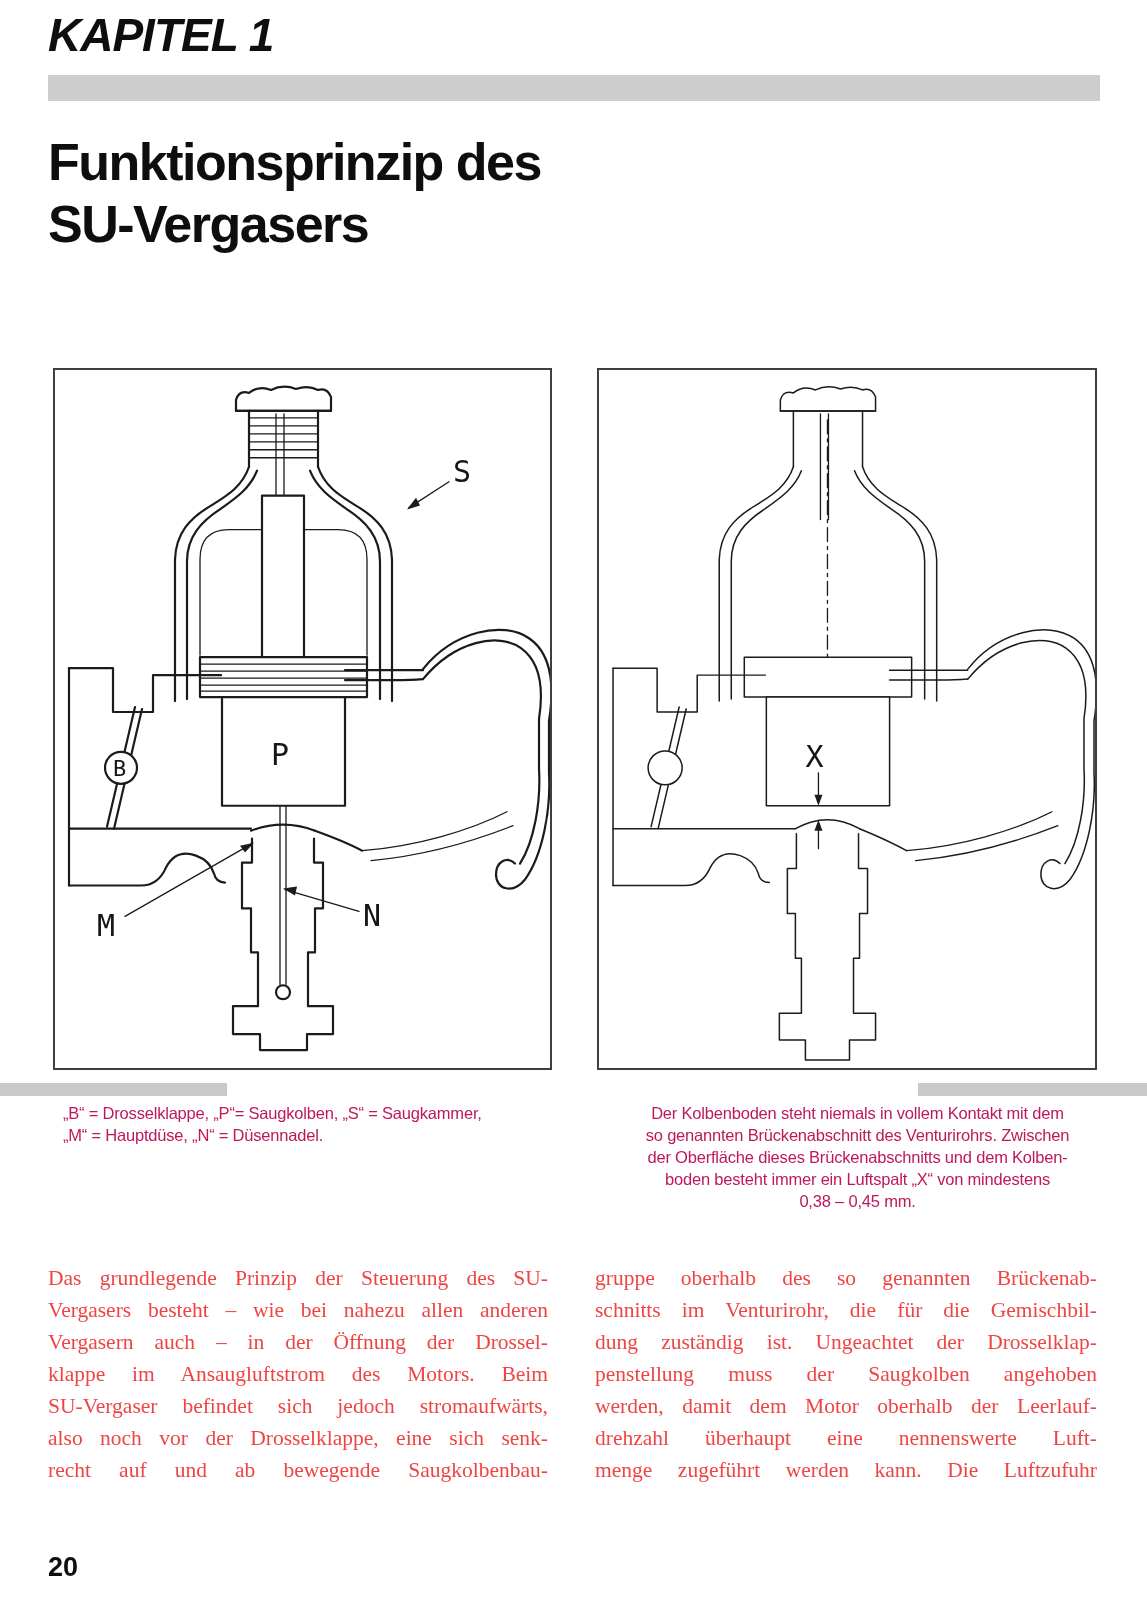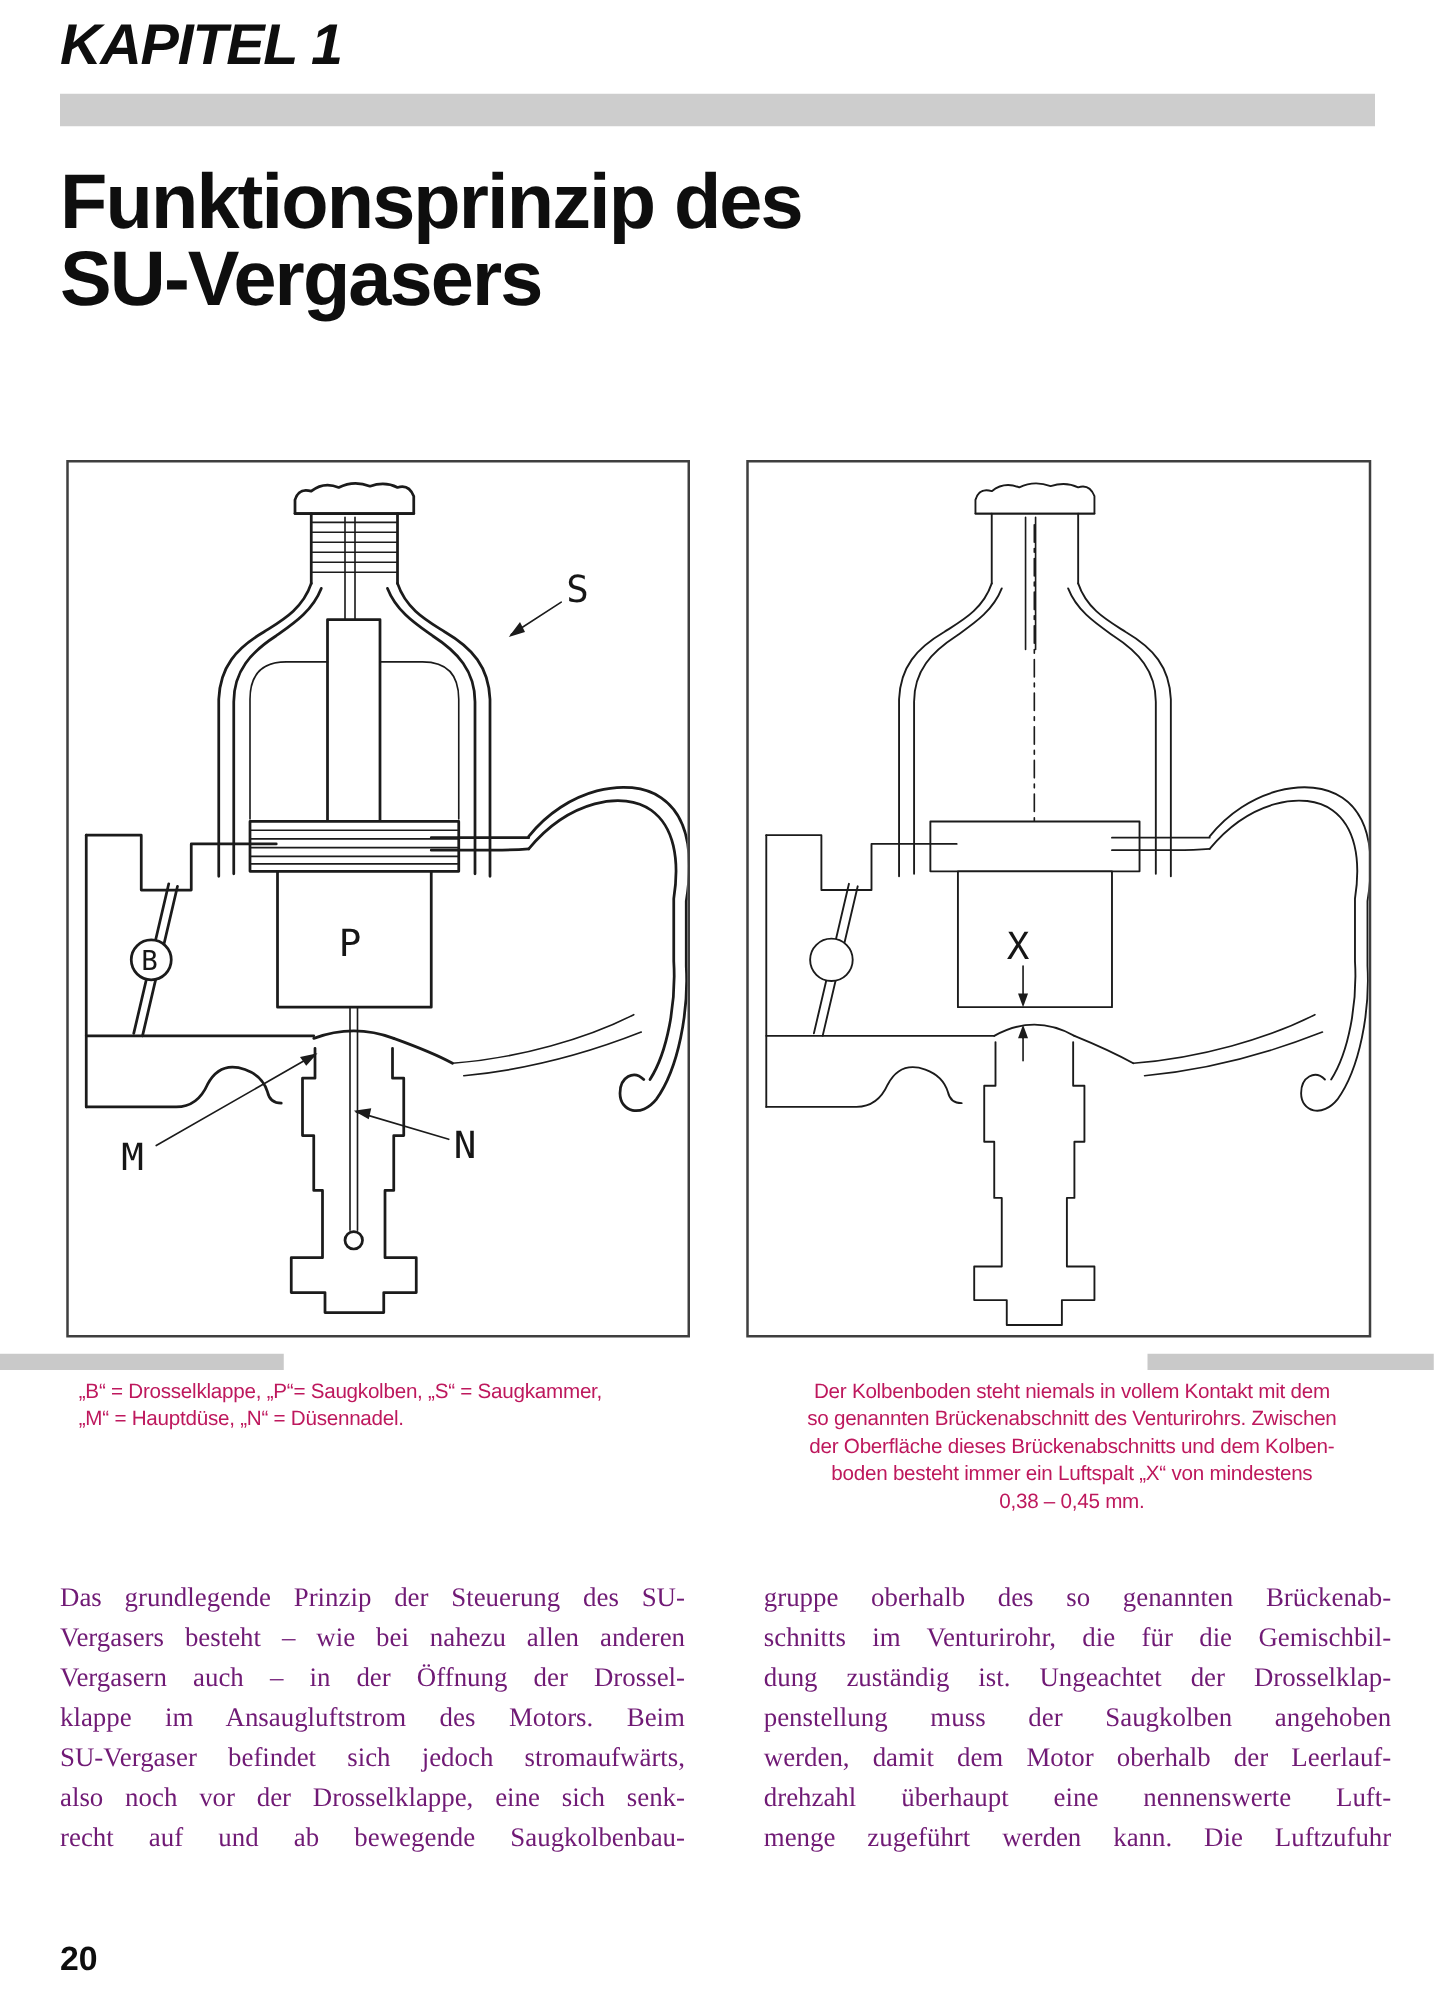--- a/index.html
+++ b/index.html
@@ -4,21 +4,21 @@
 <style>
   html,body{margin:0;padding:0;}
   body{
     width:1147px;height:1600px;position:relative;background:#ffffff;
     font-family:"Liberation Sans",sans-serif;color:#141414;overflow:hidden;
   }
   .abs{position:absolute;}
   
   .kicker{left:48px;top:8px;font-size:46px;font-weight:700;letter-spacing:-1px;color:#0e0e0e;font-style:italic;}
   .rule{left:48px;top:75px;width:1052px;height:26px;background:#cdcdcd;}
-  .title{left:48px;top:131px;margin:0;font-size:62px;line-height:62px;font-weight:700;
+  .title{left:48px;top:131px;margin:0;font-size:52px;line-height:62px;font-weight:700;
          letter-spacing:-1.5px;color:#0e0e0e;white-space:pre-line;}
   
   .fig{top:368px;width:499px;height:702px;background:#fff;border:2px solid #3f3f3f;box-sizing:border-box;}
   .fig-left{left:53px;}
   .fig-right{left:597px;width:500px;}
   .fig svg{width:100%;height:100%;display:block;}
   .ink path,.ink rect,.ink circle,.ink line{stroke:#1b1b1b;fill:none;stroke-linejoin:round;stroke-linecap:round;}
   .w2 path,.w2 rect,.w2 circle{stroke-width:2.2;}
   .w1 path,.w1 rect,.w1 circle{stroke-width:1.5;}
   .thin{stroke-width:1.3 !important;}
@@ -30,23 +30,23 @@
   
   .capbar{top:1083px;height:13px;background:#c9c9c9;}
   .capbar-left{left:0;width:227px;}
   .capbar-right{left:918px;width:229px;}
   .caption{top:1102px;font-weight:400;font-size:16.5px;line-height:22px;letter-spacing:-0.2px;
            color:#be185d;white-space:pre-line;margin-left:12px;}
   .caption-left{left:51px;width:495px;text-align:left;}
   .caption-right{left:595px;width:501px;text-align:center;}
   
   .bodycol{top:1262px;font-family:"Liberation Serif",serif;font-size:21.5px;line-height:32px;
-           color:#701a75;white-space:pre-line;text-align:justify;text-align-last:justify;}
+           color:#ef4444;white-space:pre-line;text-align:justify;text-align-last:justify;}
   .col-left{left:48px;width:500px;}
-  .col-right{left:611px;width:502px;}
+  .col-right{left:595px;width:502px;}
   
   .pagenum{left:48px;top:1552px;font-size:27px;font-weight:700;color:#0e0e0e;}
 </style>
 </head>
 <body>
 
 <div class="abs kicker">KAPITEL 1</div>
 <div class="abs rule"></div>
 <h1 class="abs title">Funktionsprinzip des
 SU-Vergasers</h1>

